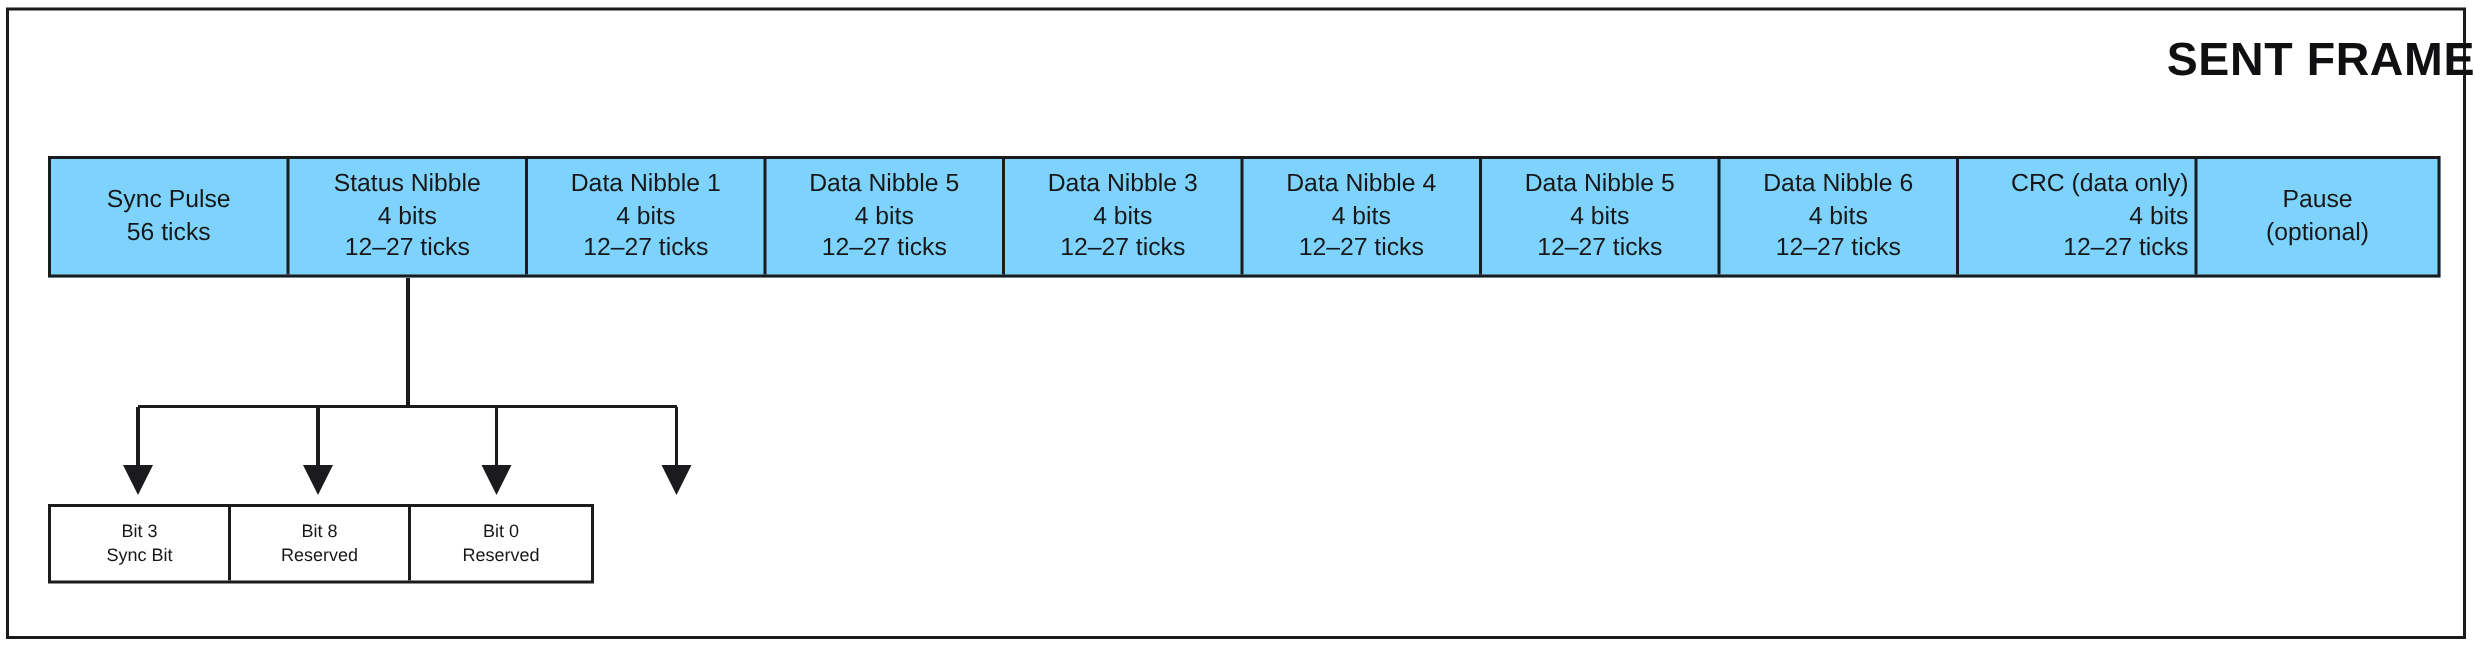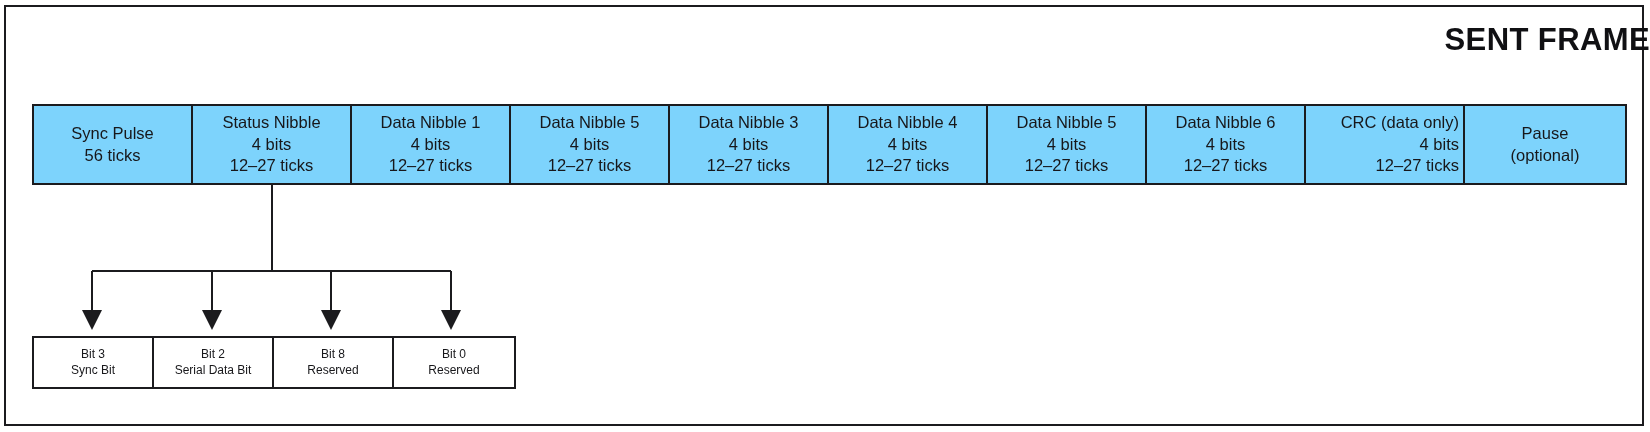--- a/index.html
+++ b/index.html
@@ -176,24 +176,20 @@
       <polygon points="441,310 461,310 451,330"></polygon>
     </g>
   </svg>
 
   <div class="bit-row">
     <div class="bit-cell">
       <span>Bit 3</span>
       <span>Sync Bit</span>
     </div>
     <div class="bit-cell">
-      <span>Bit 2</span>
-      <span>Serial Data Bit</span>
-    </div>
-    <div class="bit-cell">
       <span>Bit 8</span>
       <span>Reserved</span>
     </div>
     <div class="bit-cell">
       <span>Bit 0</span>
       <span>Reserved</span>
     </div>
   </div>
 
 </div>

